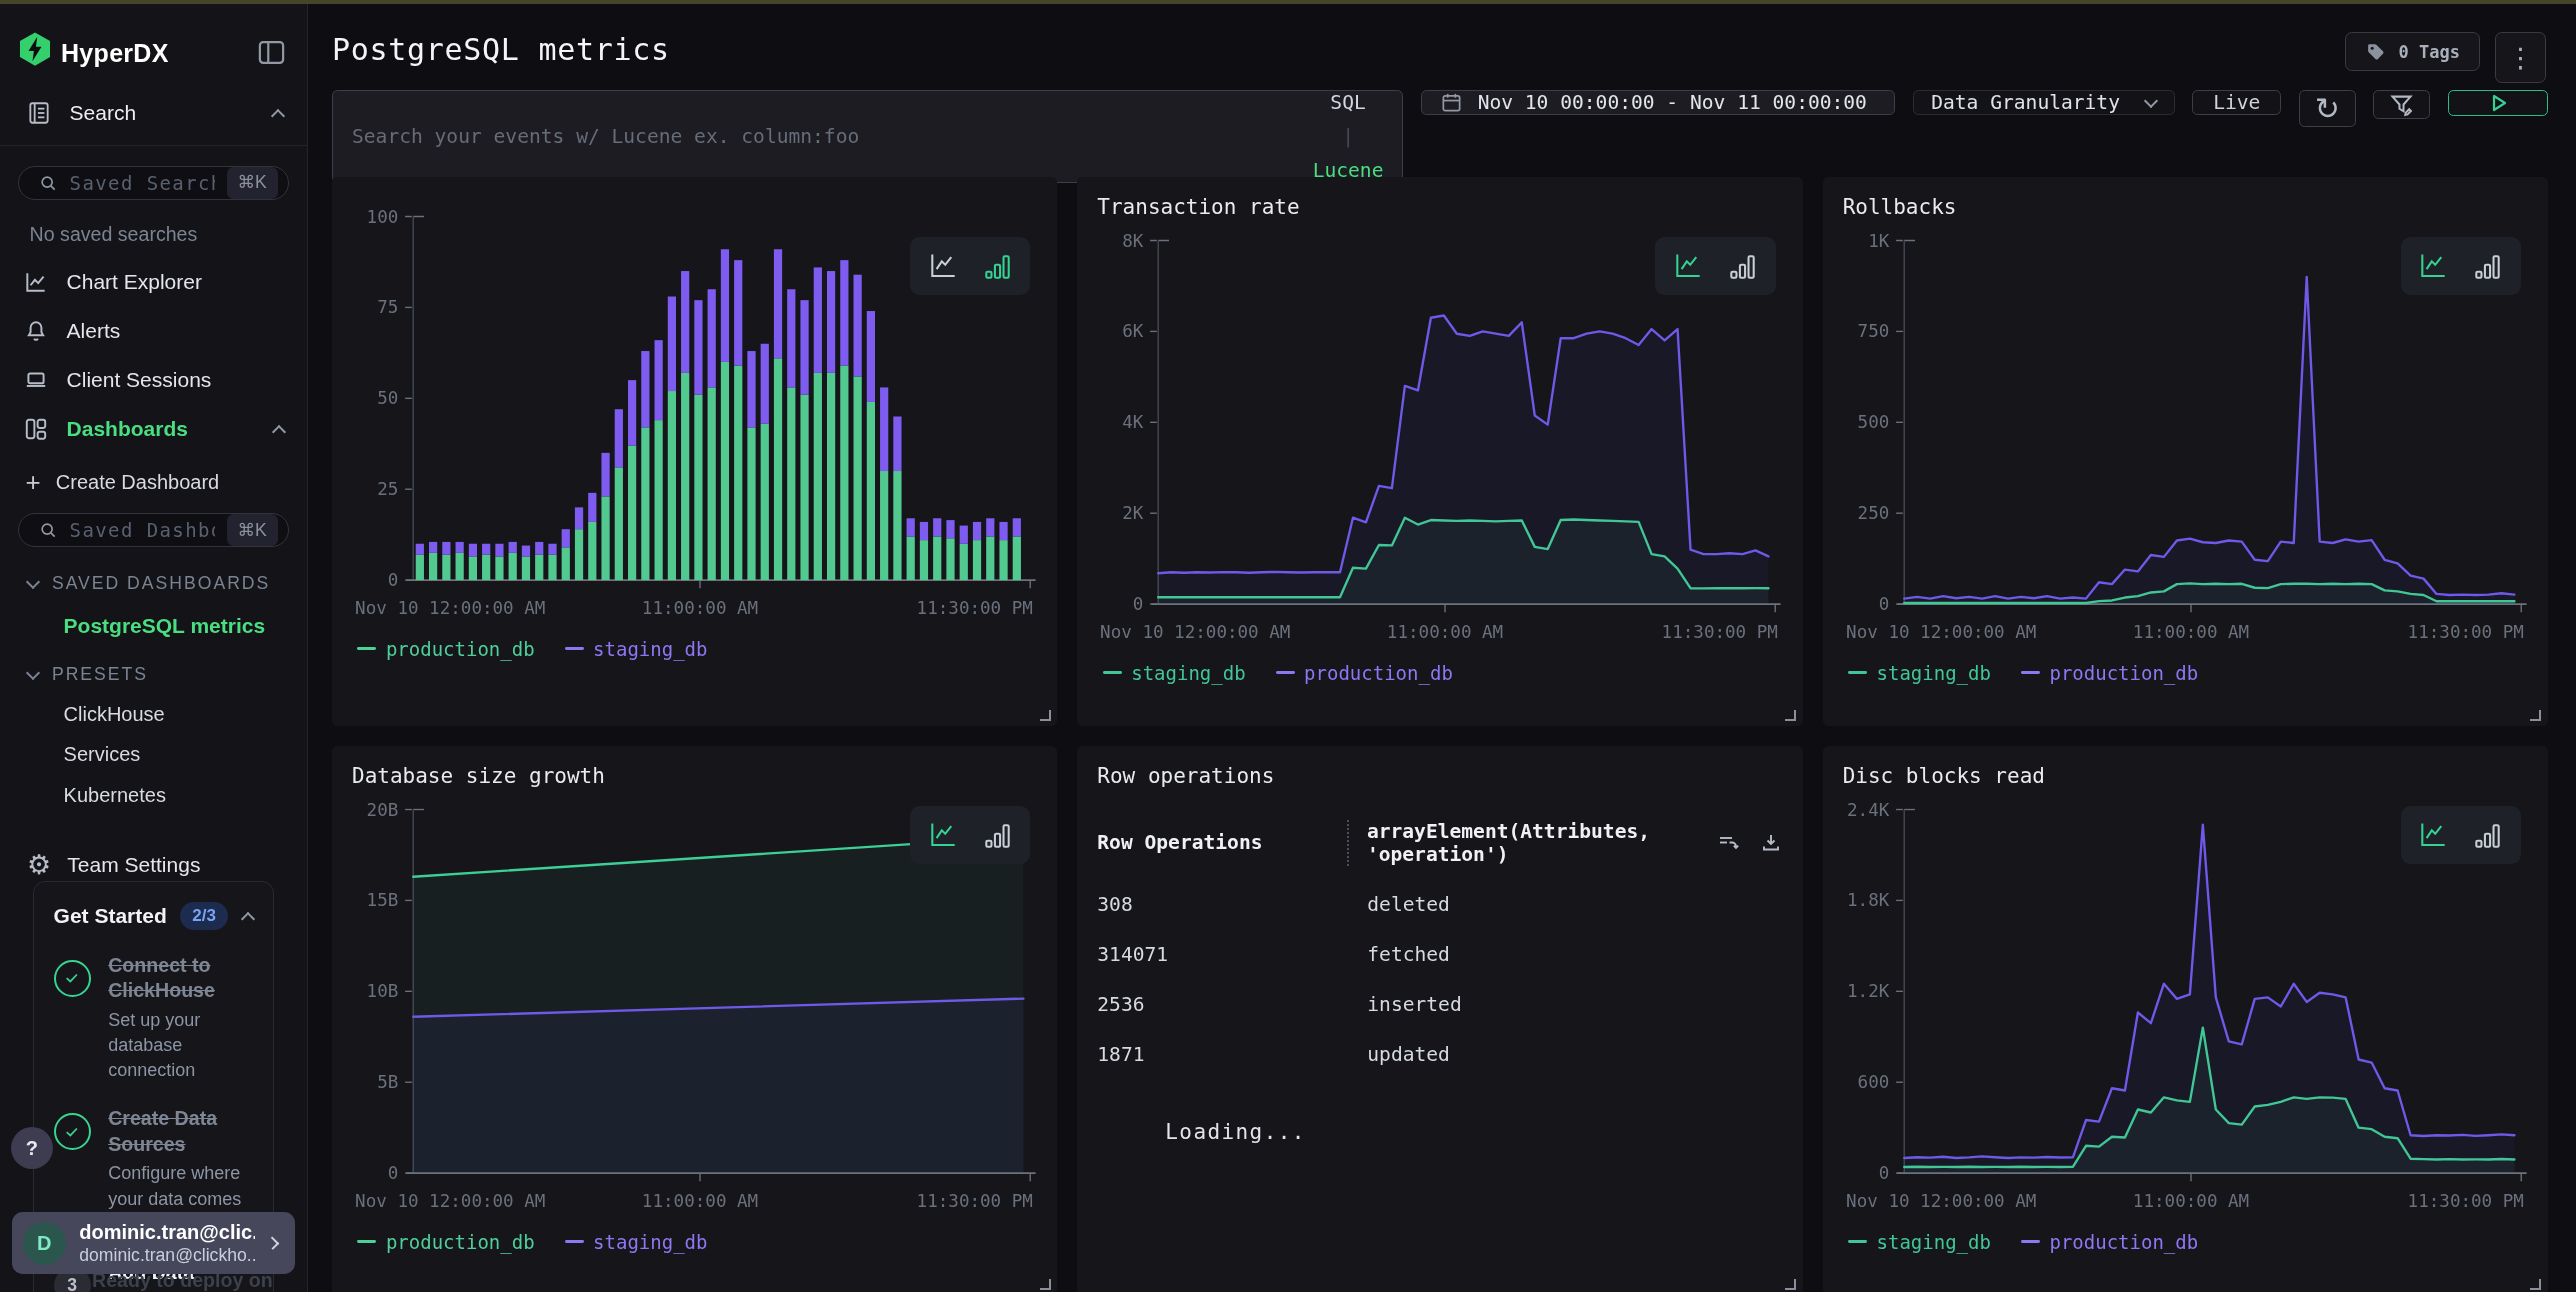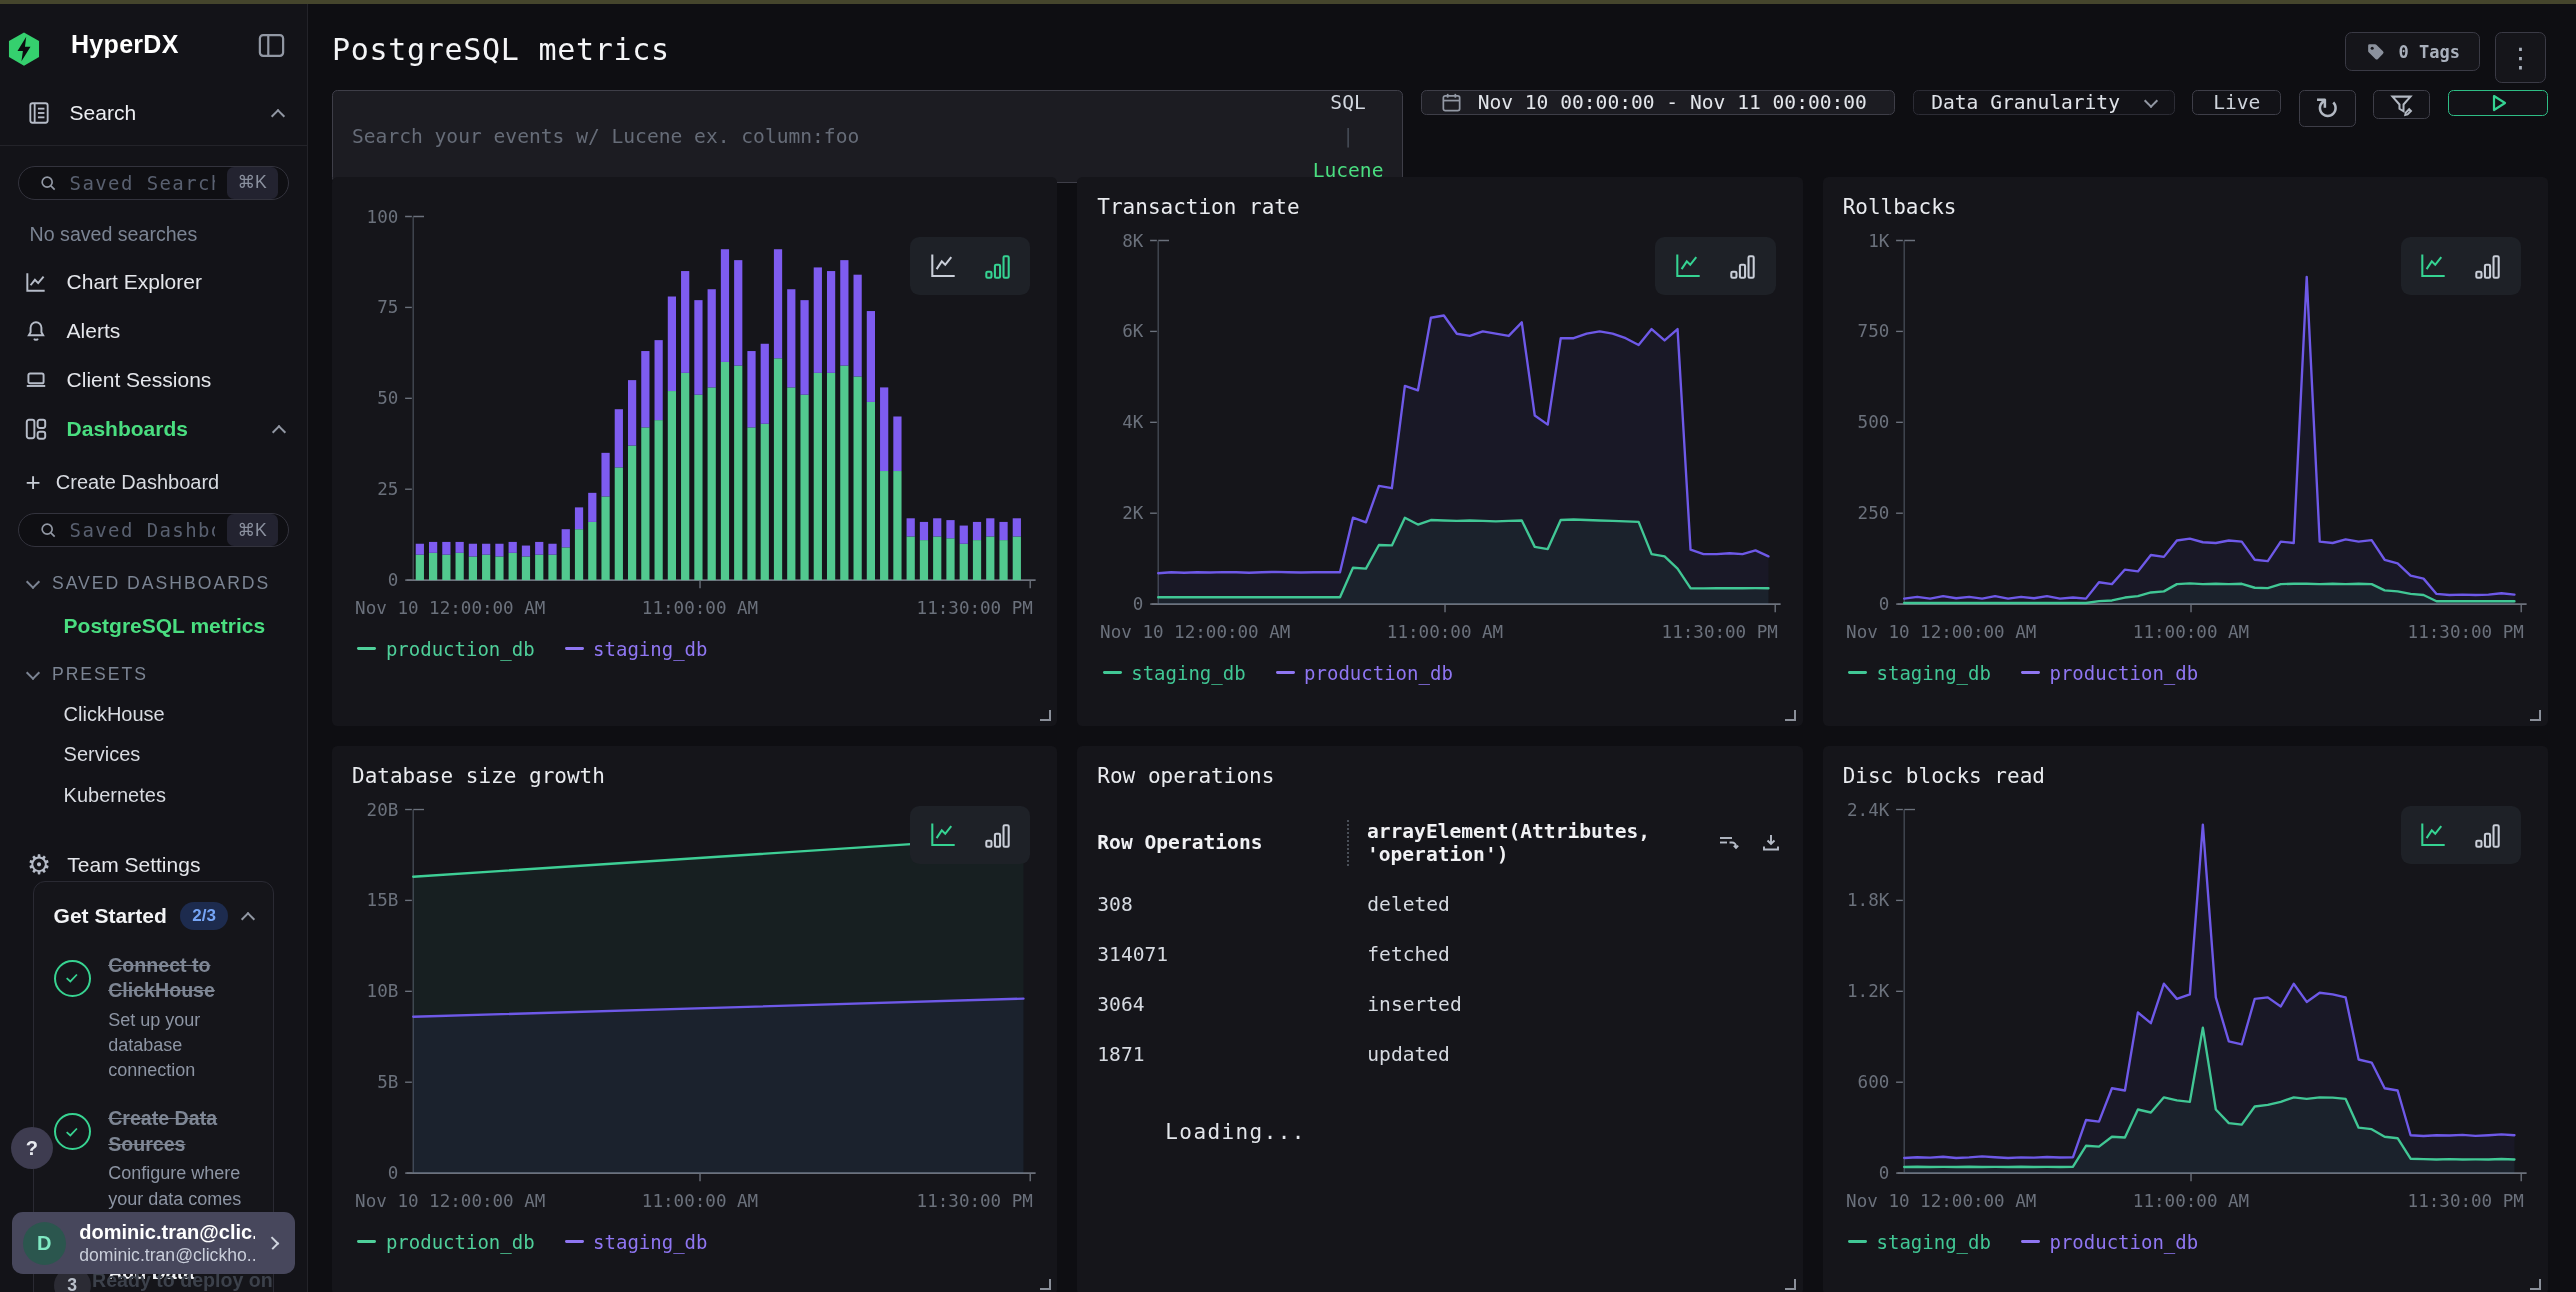--- a/index.html
+++ b/index.html
@@ -10,21 +10,21 @@
     color:#e4e6eb;
     position:relative;
   }
 
   .top-strip { position:absolute; top:0; left:0; right:0; height:4px; background:#45452c; z-index:6; }
   .layout { display:flex; height:1292px; padding-top:4px; }
 
   
   .sidebar { width:308px; min-width:308px; background:#131318; border-right:0.7px solid #232329;
              display:flex; flex-direction:column; position:relative; overflow:hidden; }
-  .logo-row { display:flex; align-items:flex-start; gap:28px; padding:26px 20px 20px 5px; }
+  .logo-row { display:flex; align-items:flex-end; gap:7px; padding:26px 20px 20px 16px; }
   .logo-name { font-size:25px; font-weight:700; color:#ffffff; letter-spacing:0.3px; }
   .collapse-btn { margin-left:auto; color:#9298a4; display:flex; cursor:pointer; }
 
   .nav-search-row { display:flex; align-items:center; gap:17.6px; padding:12px 24px 19px 26px;
                     border-bottom:0.7px solid #232329; color:#eceef2; font-size:21px; cursor:pointer; }
   .icn { color:#b6bcc8; display:flex; }
   .chev { width:10px; height:10px; border-right:2px solid currentColor; border-bottom:2px solid currentColor; display:inline-block; }
   .chev.up { transform:rotate(-135deg); margin-top:5.4px; }
   .chev.down { transform:rotate(45deg); margin-bottom:4px; }
   .chev.right { transform:rotate(-45deg); }
@@ -711,21 +711,21 @@
         <div class="tbl-rows">
             <div class="trow">
               <div>308</div>
               <div class="opcell">deleted</div>
             </div>
             <div class="trow">
               <div>314071</div>
               <div class="opcell">fetched</div>
             </div>
             <div class="trow">
-              <div>3064</div>
+              <div>2536</div>
               <div class="opcell">inserted</div>
             </div>
             <div class="trow">
               <div>1871</div>
               <div class="opcell">updated</div>
             </div>
           </div>
         <div class="loading">Loading...</div>
         <div class="resize"></div>
       </div>

